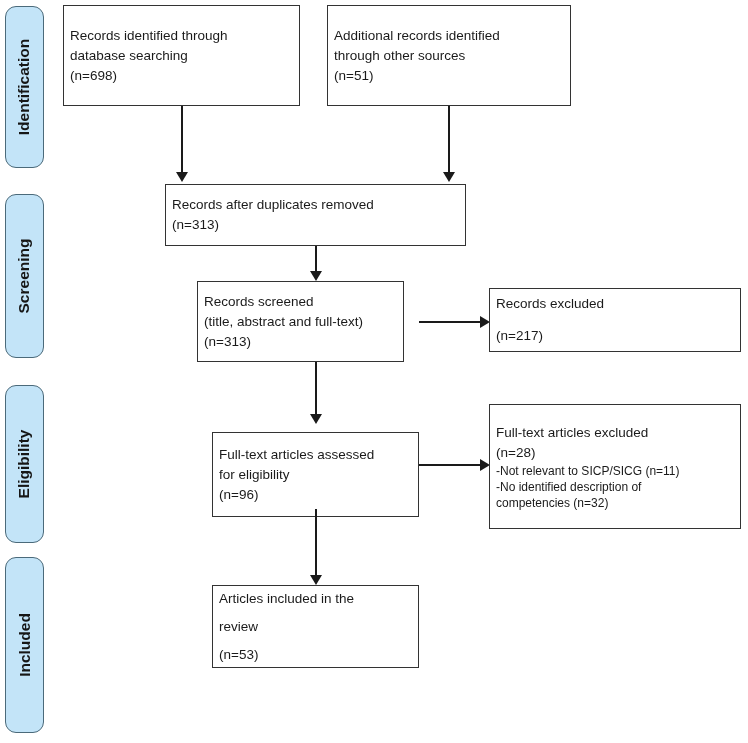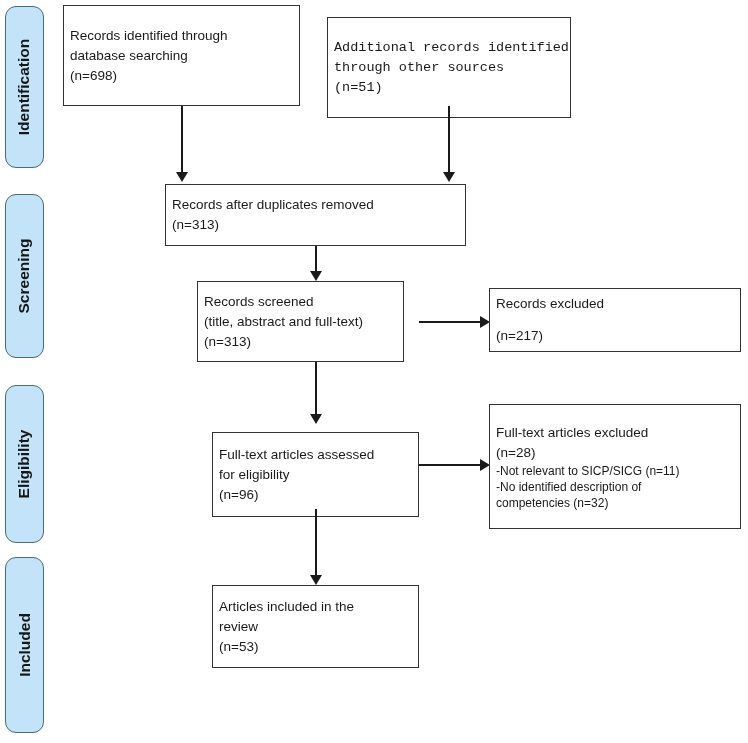--- a/index.html
+++ b/index.html
@@ -112,21 +112,21 @@
   <div class="stage-tab" style="top:557px; height:176px;">
     <span class="stage-tab-label">Included</span>
   </div>
 
   <div class="flow-box" style="left:63px; top:5px; width:237px; height:101px;">
     <span class="flow-line">Records identified through</span>
     <span class="flow-line">database searching</span>
     <span class="flow-line">(n=698)</span>
   </div>
 
-  <div class="flow-box" style="left:327px; top:17px; width:244px; height:101px;font-family:Liberation Mono, monospace;">
+  <div class="flow-box" style="left:327px; top:5px; width:244px; height:101px;">
     <span class="flow-line">Additional records identified</span>
     <span class="flow-line">through other sources</span>
     <span class="flow-line">(n=51)</span>
   </div>
 
   <div class="v-line" style="left:181px; top:106px; height:68px;"></div>
   <div class="arrow-down" style="left:176px; top:172px;"></div>
 
   <div class="v-line" style="left:448px; top:106px; height:68px;"></div>
   <div class="arrow-down" style="left:443px; top:172px;"></div>
@@ -169,19 +169,19 @@
     <span class="flow-line">Full-text articles excluded</span>
     <span class="flow-line">(n=28)</span>
     <span class="flow-line small">-Not relevant to SICP/SICG (n=11)</span>
     <span class="flow-line small">-No identified description of</span>
     <span class="flow-line small">competencies (n=32)</span>
   </div>
 
   <div class="v-line" style="left:315px; top:509px; height:72px;"></div>
   <div class="arrow-down" style="left:310px; top:575px;"></div>
 
-  <div class="flow-box" style="left:212px; top:585px; width:207px; height:83px;">
+  <div class="flow-box" style="left:212px; top:585px; width:207px; height:83px;gap:8px;">
     <span class="flow-line">Articles included in the</span>
     <span class="flow-line">review</span>
     <span class="flow-line">(n=53)</span>
   </div>
 
 </div>
 
 </body></html>

